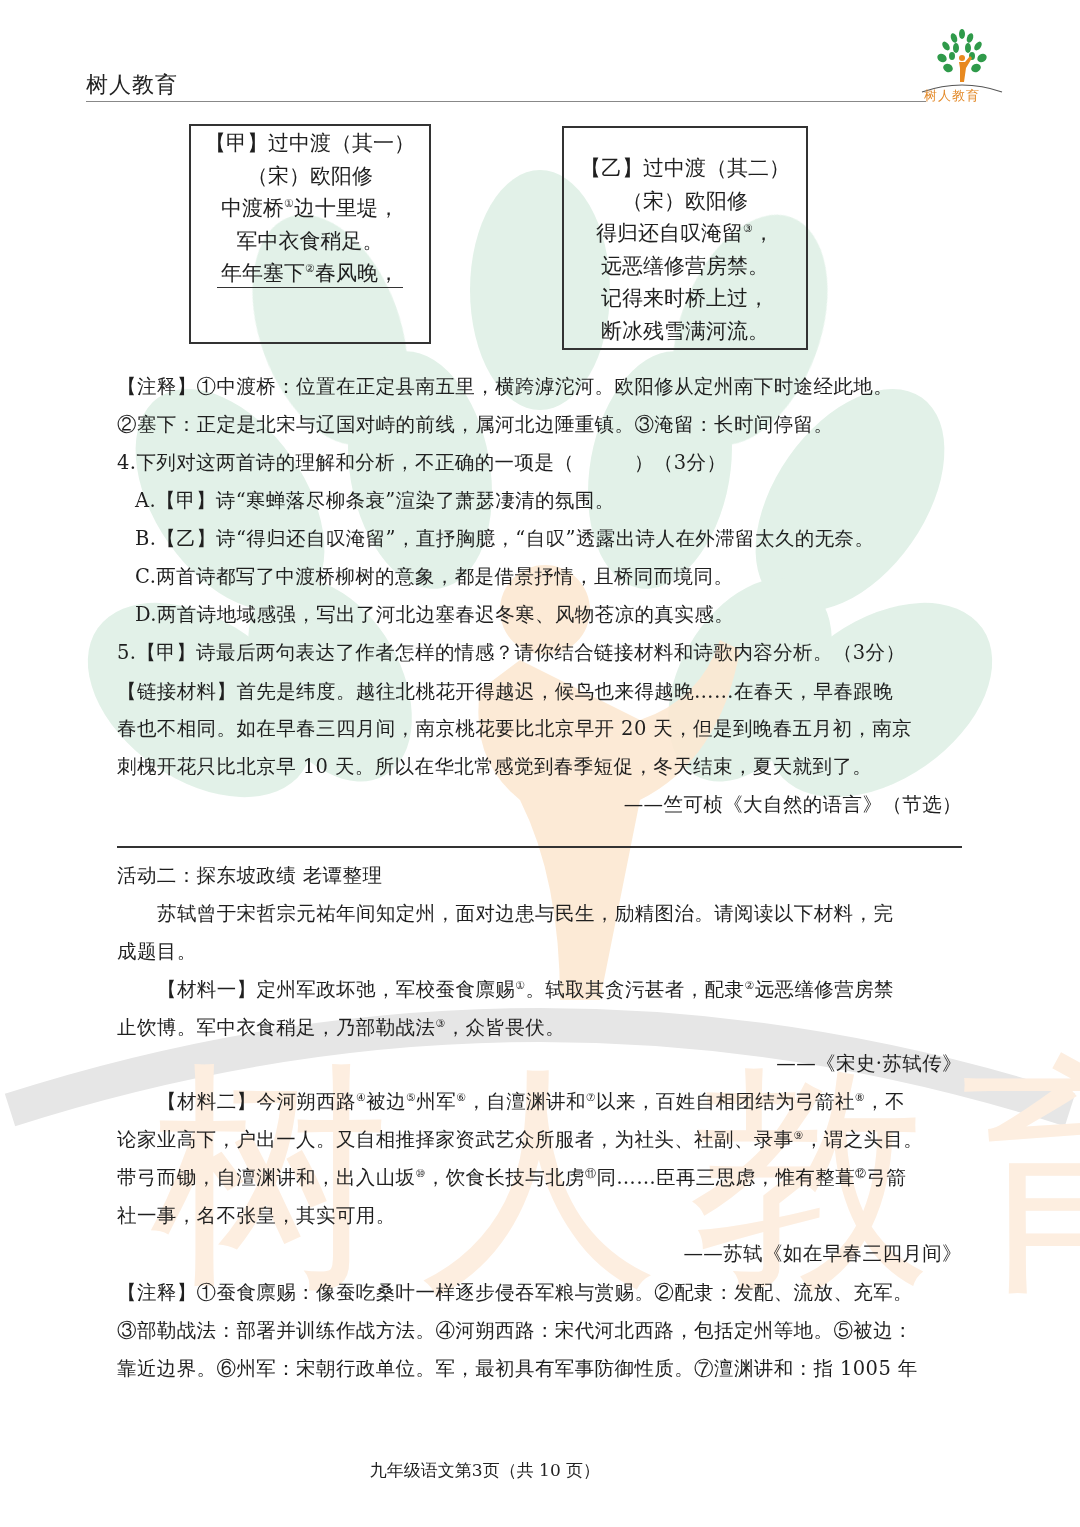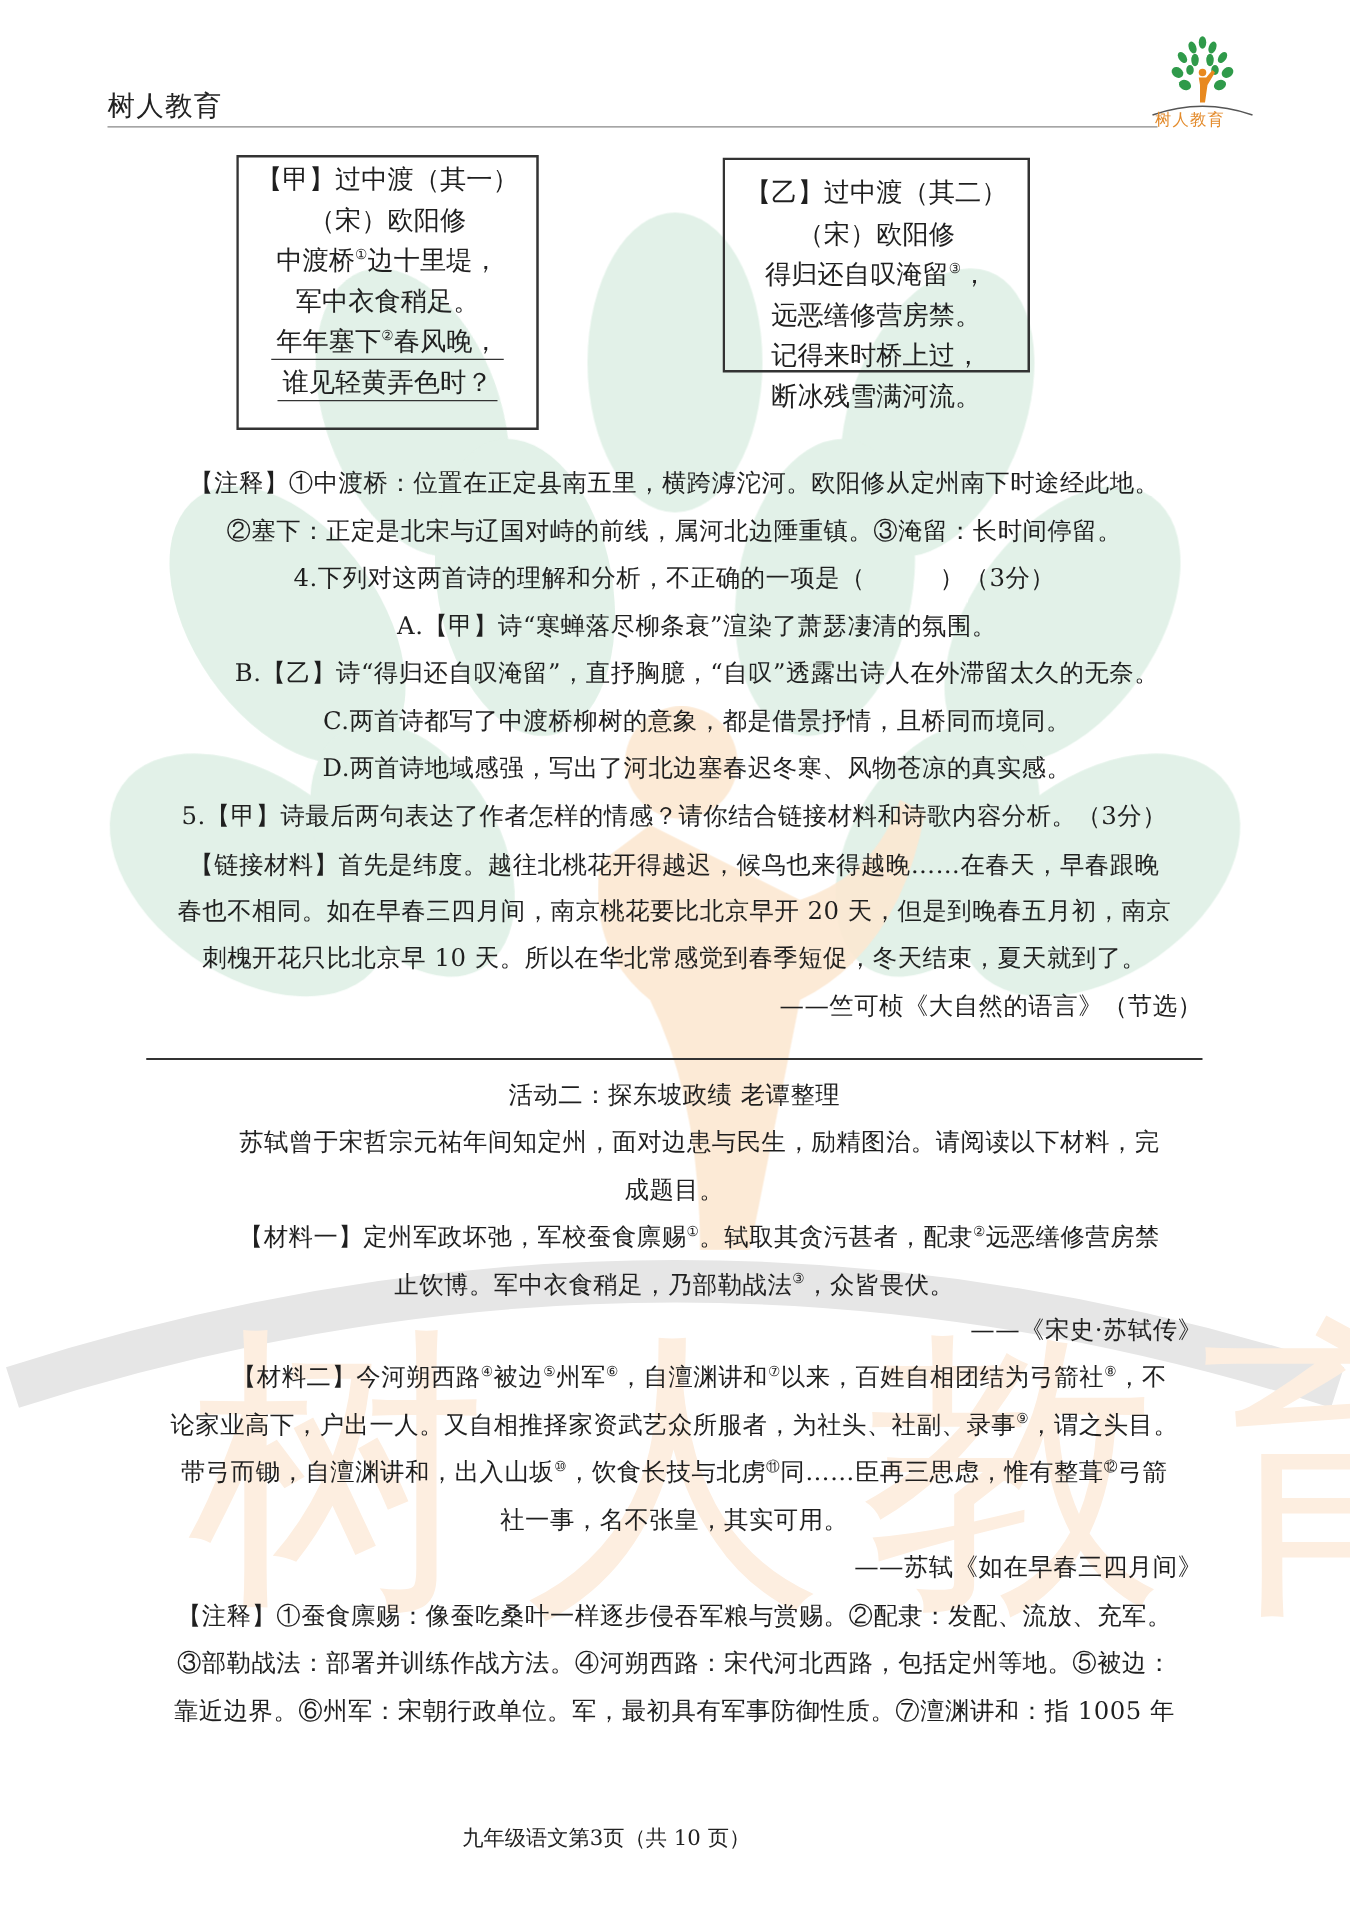--- a/index.html
+++ b/index.html
@@ -10,26 +10,26 @@
   }
   .watermark { position: absolute; left: 0; top: 0; width: 1080px; height: 1527px; pointer-events: none; z-index: 0; }
   .layer { position: relative; z-index: 1; }
   .header-title { position: absolute; left: 86px; top: 70px; font-size: 22px; color: #222; letter-spacing: 1px; }
   .header-rule { position: absolute; left: 86px; top: 101px; width: 840px; height: 1px; background: #888; }
   .logo { position: absolute; left: 912px; top: 26px; width: 100px; height: 80px; }
   .logo-text { position: absolute; left: 924px; top: 87px; font-size: 13px; color: #e38a2a; letter-spacing: 1px; }
 
   .poem-box { position: absolute; border: 2px solid #333; text-align: center; font-size: 21px; line-height: 32.5px; }
   .poem-a { left: 189px; top: 124px; width: 242px; height: 220px; padding-top: 1px; box-sizing: border-box; }
-  .poem-b { left: 578px; top: 126px; width: 246px; height: 172px; padding-top: 10px; box-sizing: border-box; }
+  .poem-b { left: 562px; top: 126px; width: 246px; height: 224px; padding-top: 24px; box-sizing: border-box; }
   .poem-box .line { display: block; white-space: nowrap; }
   .poem-box .ul { display: inline-block; border-bottom: 1.5px solid #333; line-height: 28px; padding: 0 4px; margin-top: 2px; }
   sup { font-size: 11px; vertical-align: super; line-height: 0; }
 
-  .para { position: absolute; left: 117px; width: 845px; font-size: 19.5px; white-space: nowrap; letter-spacing: 0.4px; text-align: center; }
+  .para { position: absolute; left: 117px; width: 845px; font-size: 19.5px; white-space: nowrap; letter-spacing: 0.4px; }
   .right { text-align: right; }
   .indent { padding-left: 40px; }
   .divider { position: absolute; left: 117px; top: 846px; width: 845px; height: 2px; background: #333; }
   .footer { position: absolute; left: 0; top: 1459px; width: 970px; text-align: center; font-size: 17px; color: #222; }
 </style>
 </head>
 <body>
 
 <svg class="watermark" viewBox="0 0 1080 1527" xmlns="http://www.w3.org/2000/svg">
   <g fill="#ddefe4" opacity="0.85">
@@ -78,21 +78,20 @@
     <path d="M10 66 Q50 52 90 66" stroke="#555" stroke-width="1.2" fill="none"></path>
   </svg>
   <div class="logo-text">树人教育</div>
 
   <div class="poem-box poem-a">
     <span class="line">【甲】过中渡（其一）</span>
     <span class="line">（宋）欧阳修</span>
     <span class="line"><span>中渡桥</span><sup>①</sup><span>边十里堤，</span></span>
     <span class="line">军中衣食稍足。</span>
     <span class="line"><span class="ul"><span>年年塞下</span><sup>②</sup><span>春风晚，</span></span></span>
-    <span class="line"><span class="ul">谁见轻黄弄色时？</span></span>
   </div>
 
   <div class="poem-box poem-b">
     <span class="line">【乙】过中渡（其二）</span>
     <span class="line">（宋）欧阳修</span>
     <span class="line"><span>得归还自叹淹留</span><sup>③</sup><span>，</span></span>
     <span class="line">远恶缮修营房禁。</span>
     <span class="line">记得来时桥上过，</span>
     <span class="line">断冰残雪满河流。</span>
   </div>

